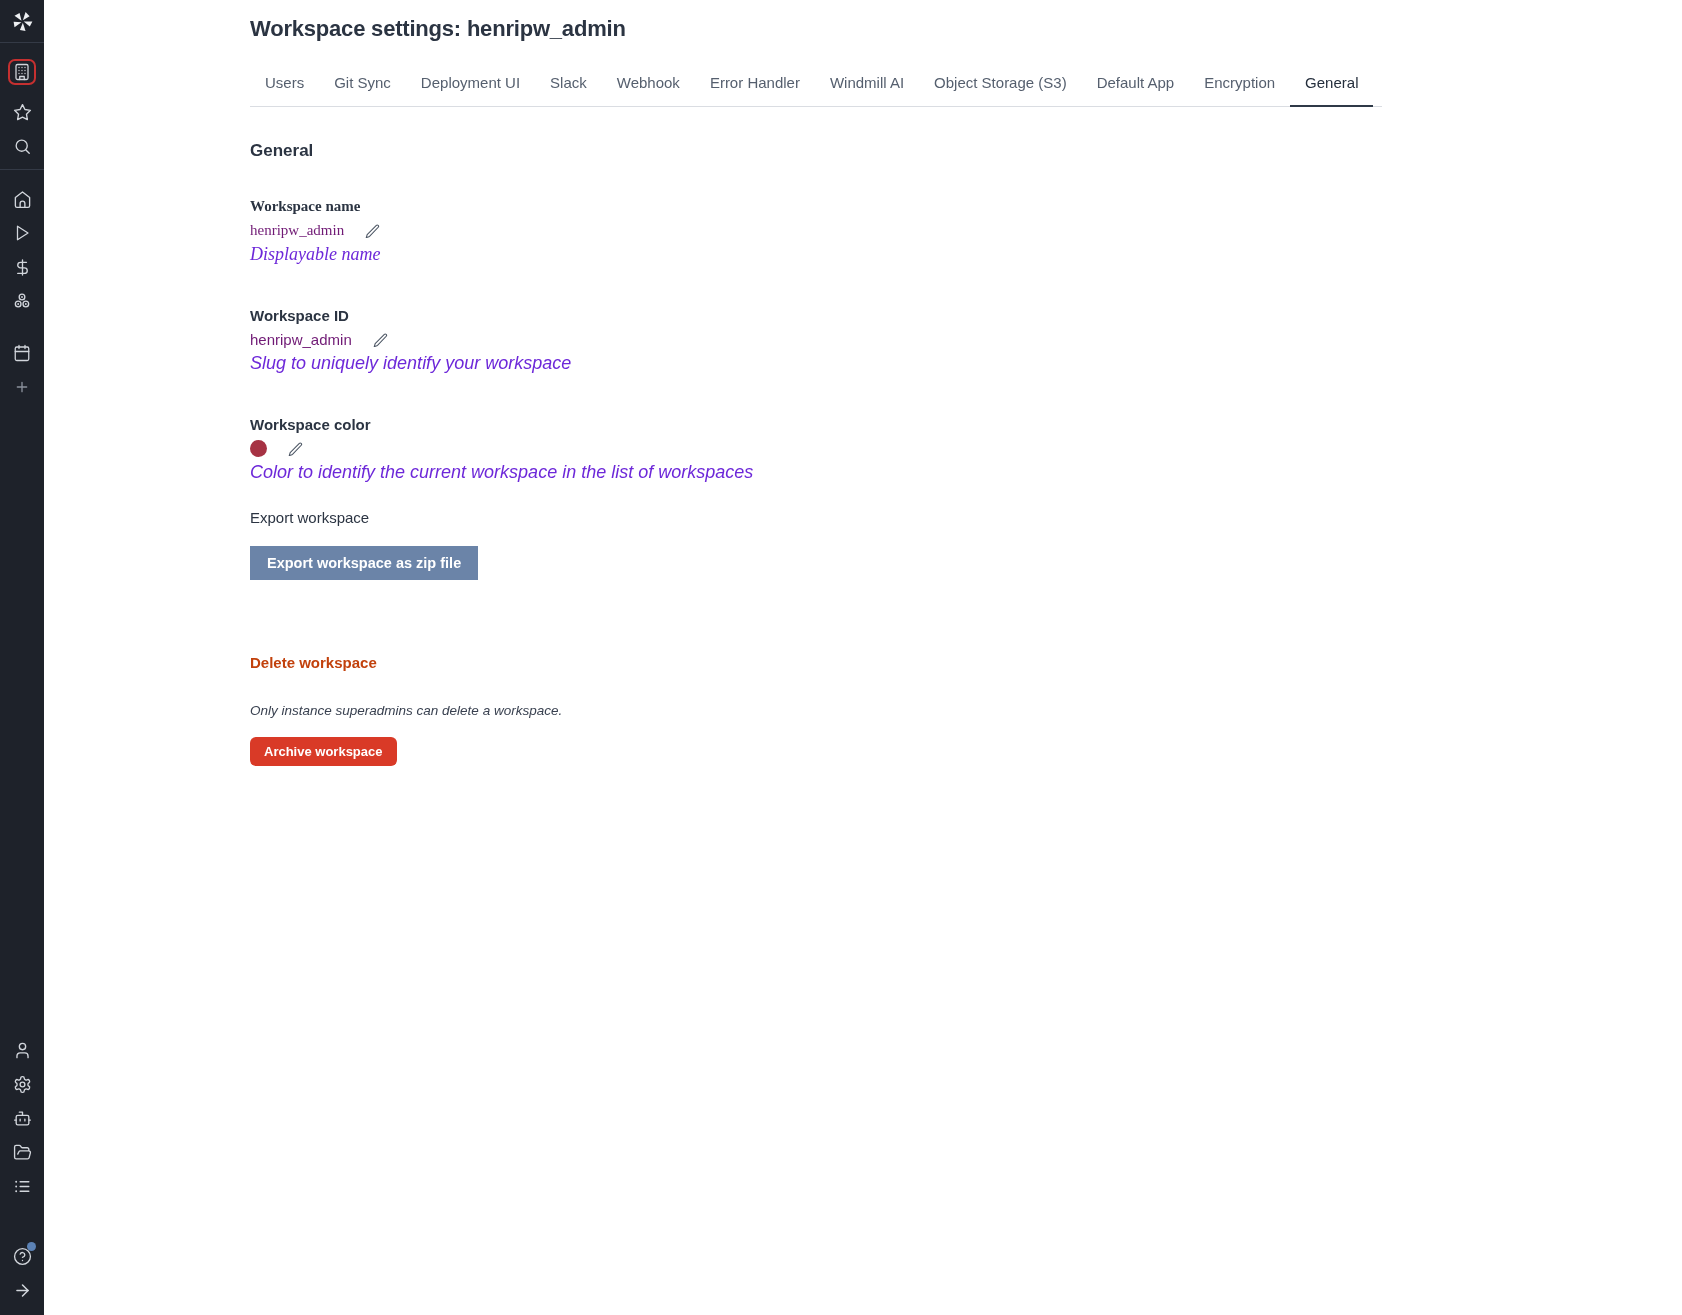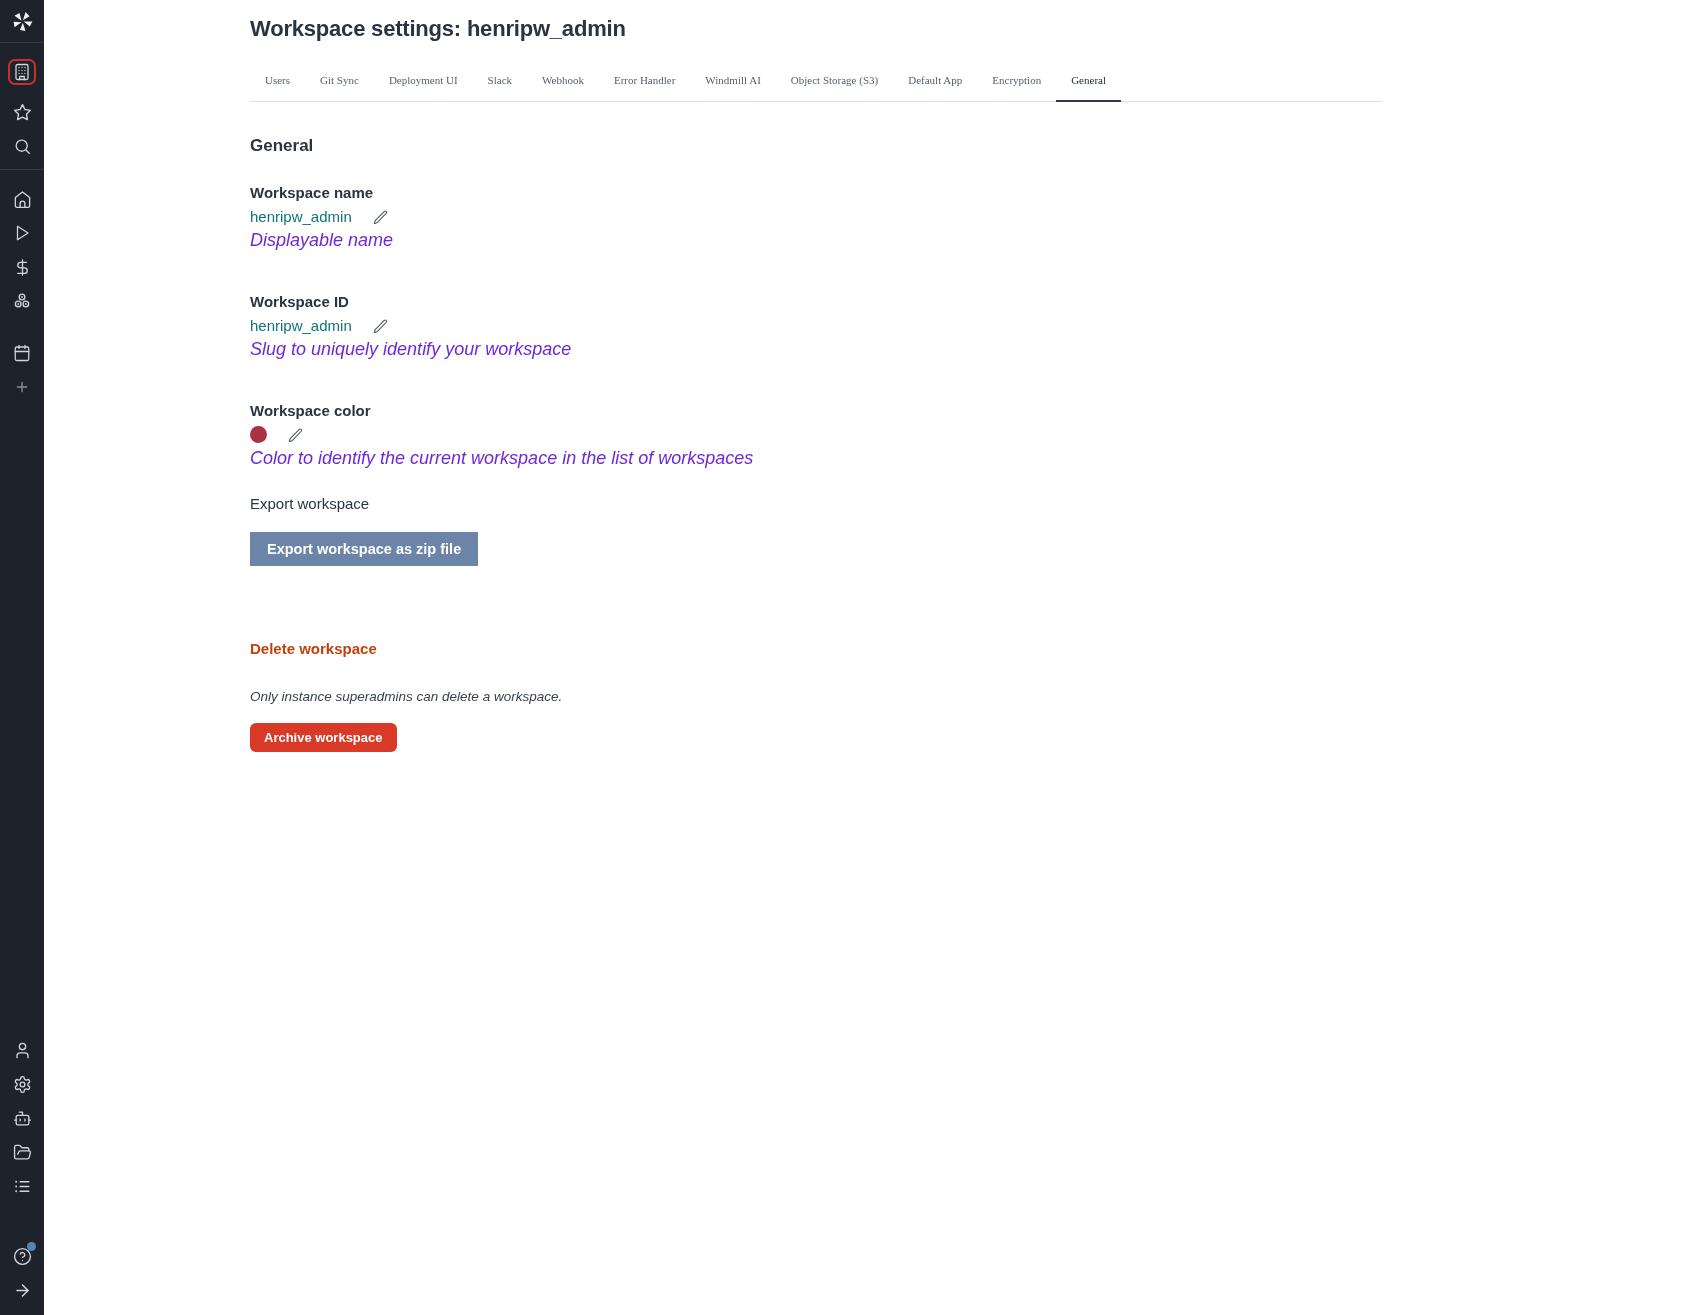--- a/index.html
+++ b/index.html
@@ -27,33 +27,33 @@
   .notif-dot{position:absolute;top:3px;right:8px;width:9px;height:9px;border-radius:50%;
     background:var(--help-dot);}
   .sb-bottom{padding-bottom:8px;}
 
   
   .main{flex:1;padding:0 0 0 206px;}
   .content{width:1132px;}
   h1{font-size:22px;font-weight:700;color:#2b3442;margin-top:16px;letter-spacing:-.2px;}
 
   .tabs{display:flex;align-items:flex-end;border-bottom:1px solid #dadde2;margin-top:26px;}
-  .tab{background:none;border:none;font-family:Liberation Serif, serif;font-size:11px;color:#555f6e;
+  .tab{background:none;border:none;font-family:Liberation Sans, sans-serif;font-size:15px;color:#555f6e;
     padding:6px 15px 15px 15px;cursor:pointer;white-space:nowrap;}
   .tab.active{color:#252f3d;font-weight:500;border-bottom:2px solid var(--active-tab);
     margin-bottom:-1px;padding-bottom:14px;}
 
   .panel h2{font-size:17px;font-weight:700;color:#2b3442;margin-top:34px;}
   .desc{margin-top:10px;font-size:14px;color:#394150;}
   .desc a{color:var(--link);text-decoration:none;cursor:pointer;}
 
   .field{margin-top:42px;}
-  .field.first{margin-top:28px;}
+  .field.first{margin-top:37px;font-family:Liberation Serif, serif;}
   .f-label{font-size:15px;font-weight:700;color:#2b3442;}
-  .valrow{margin-top:7px;display:flex;align-items:center;gap:21px;font-size:15px;color:#0f766e;}
+  .valrow{margin-top:7px;display:flex;align-items:center;gap:21px;font-size:15px;color:#701a75;}
   .pencil{display:flex;align-items:center;color:#4b5563;cursor:pointer;}
   .hint{margin-top:5px;font-style:italic;font-size:18px;color:#6d28d9;}
   .swatch{width:17px;height:17px;border-radius:50%;background:var(--workspace-swatch);
     display:inline-block;cursor:pointer;}
 
   .export-label{margin-top:26px;font-size:15px;font-weight:400;color:#2b3442;}
   .btn{border:none;font-family:inherit;font-weight:700;color:#ffffff;cursor:pointer;display:inline-block;}
   .btn-export{margin-top:20px;background:var(--export-button);font-size:14.5px;
     padding:9px 17px;border-radius:0;}
   .delete-label{margin-top:74px;font-size:15px;font-weight:700;color:#c2410c;}

